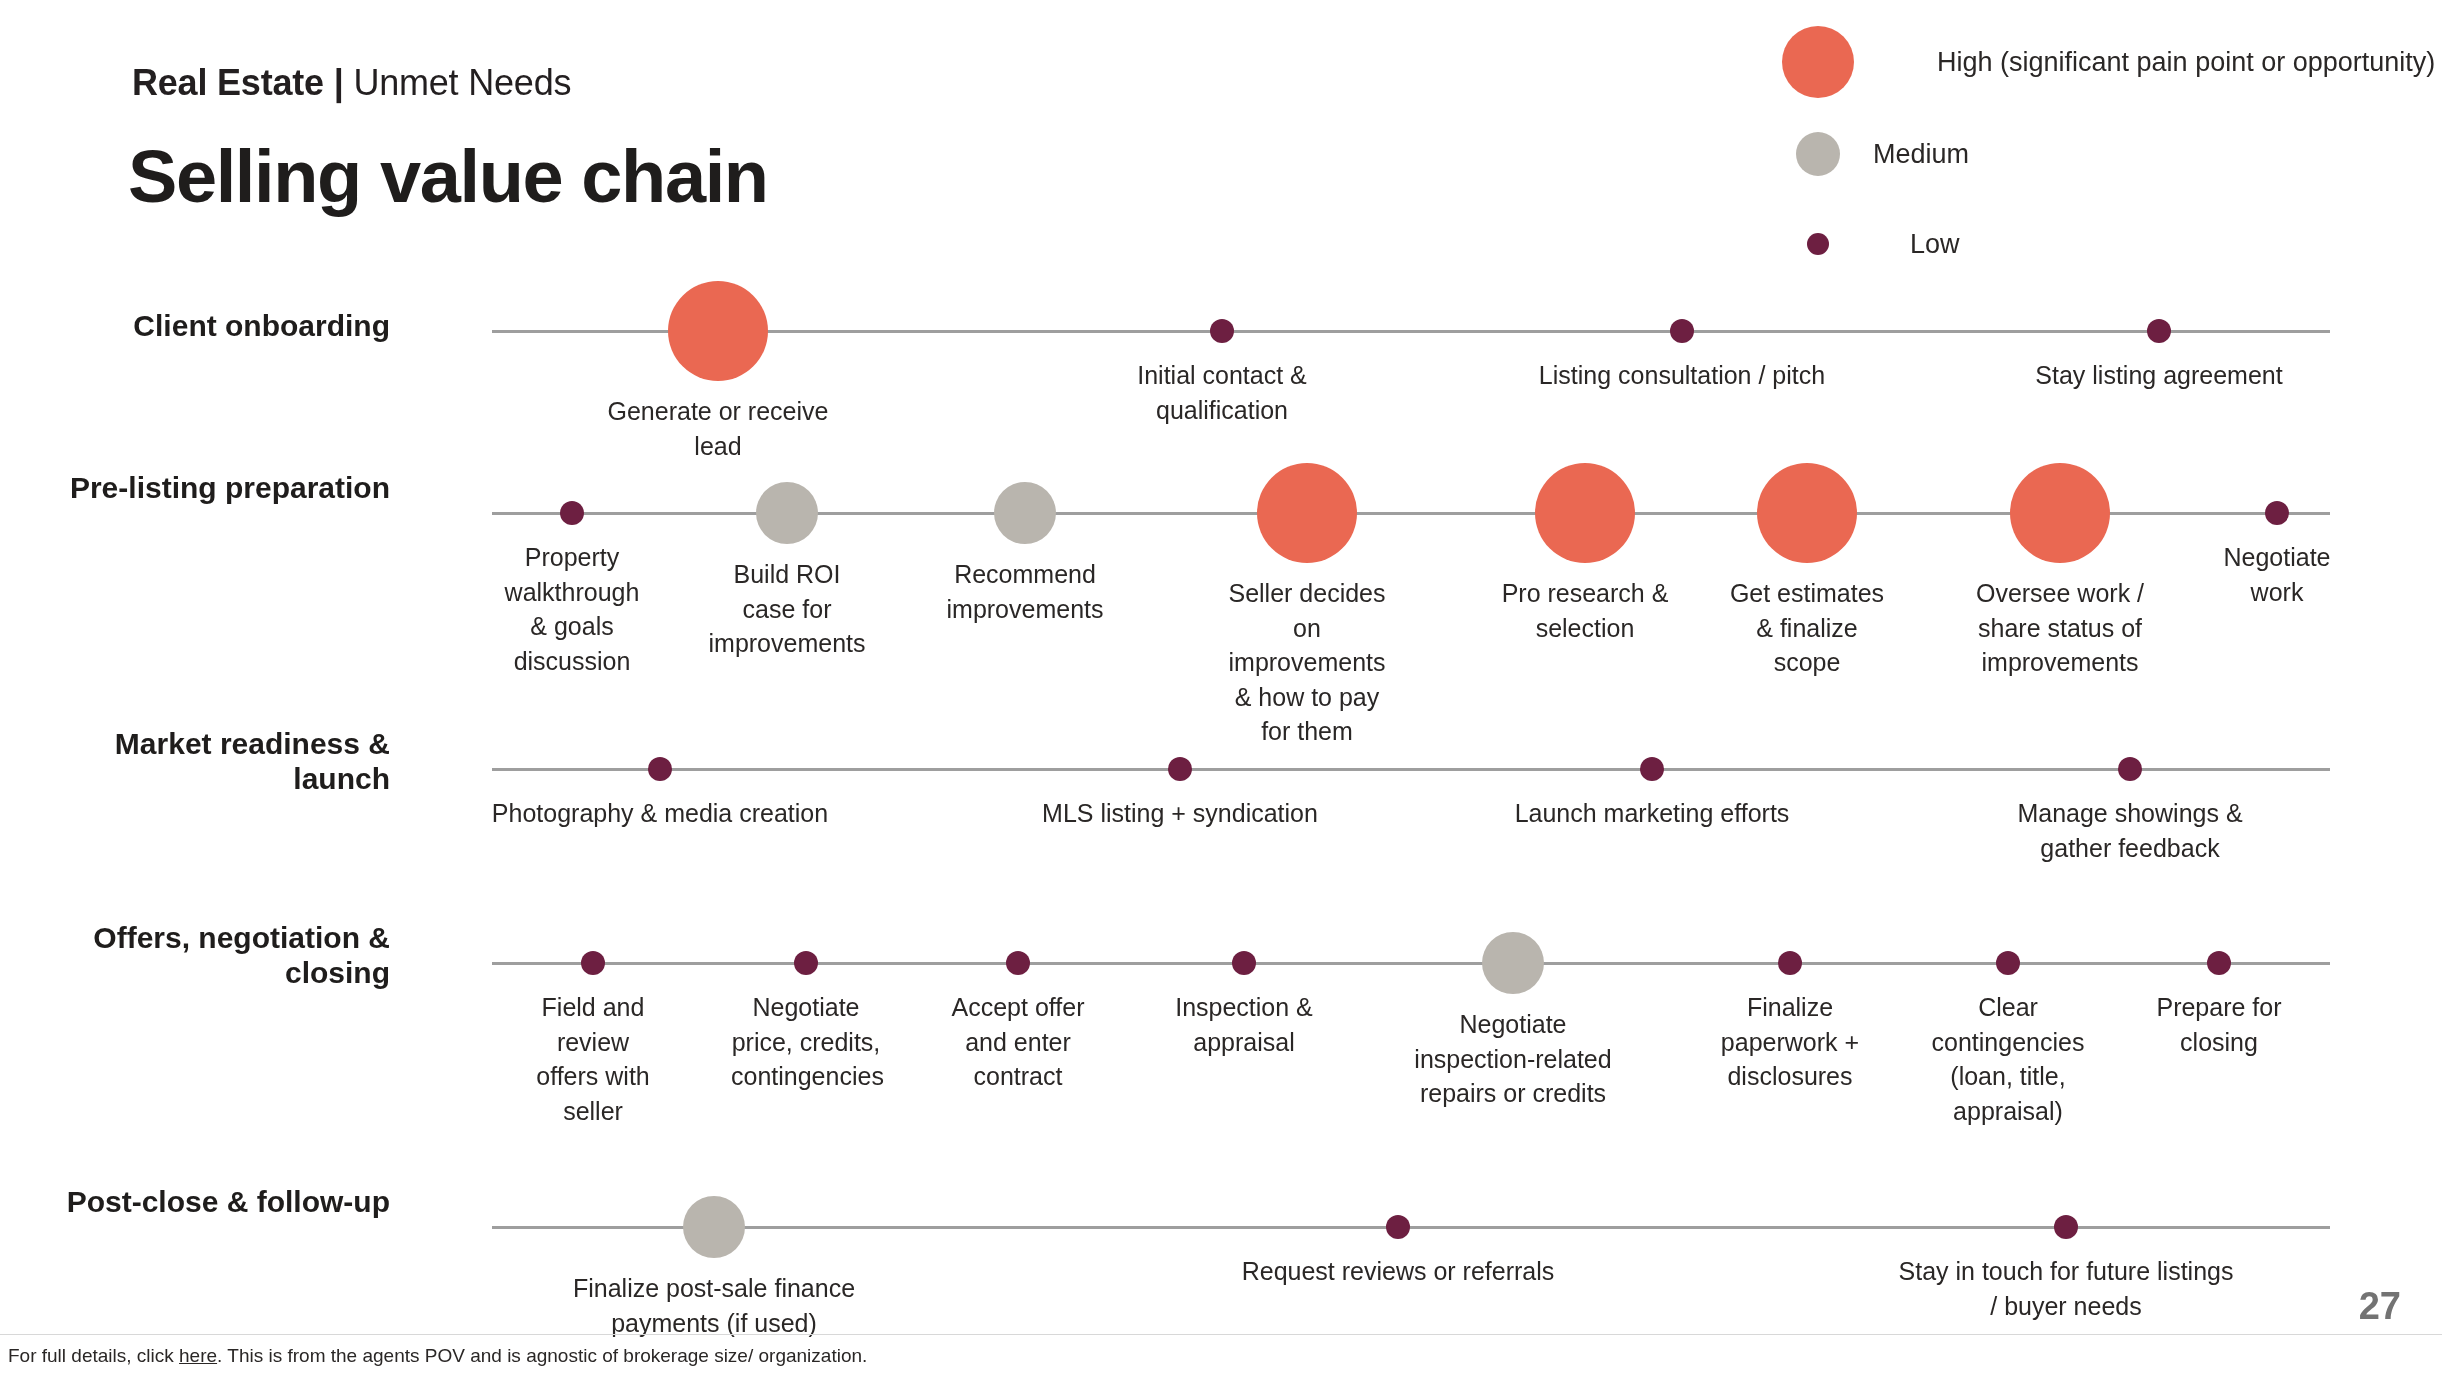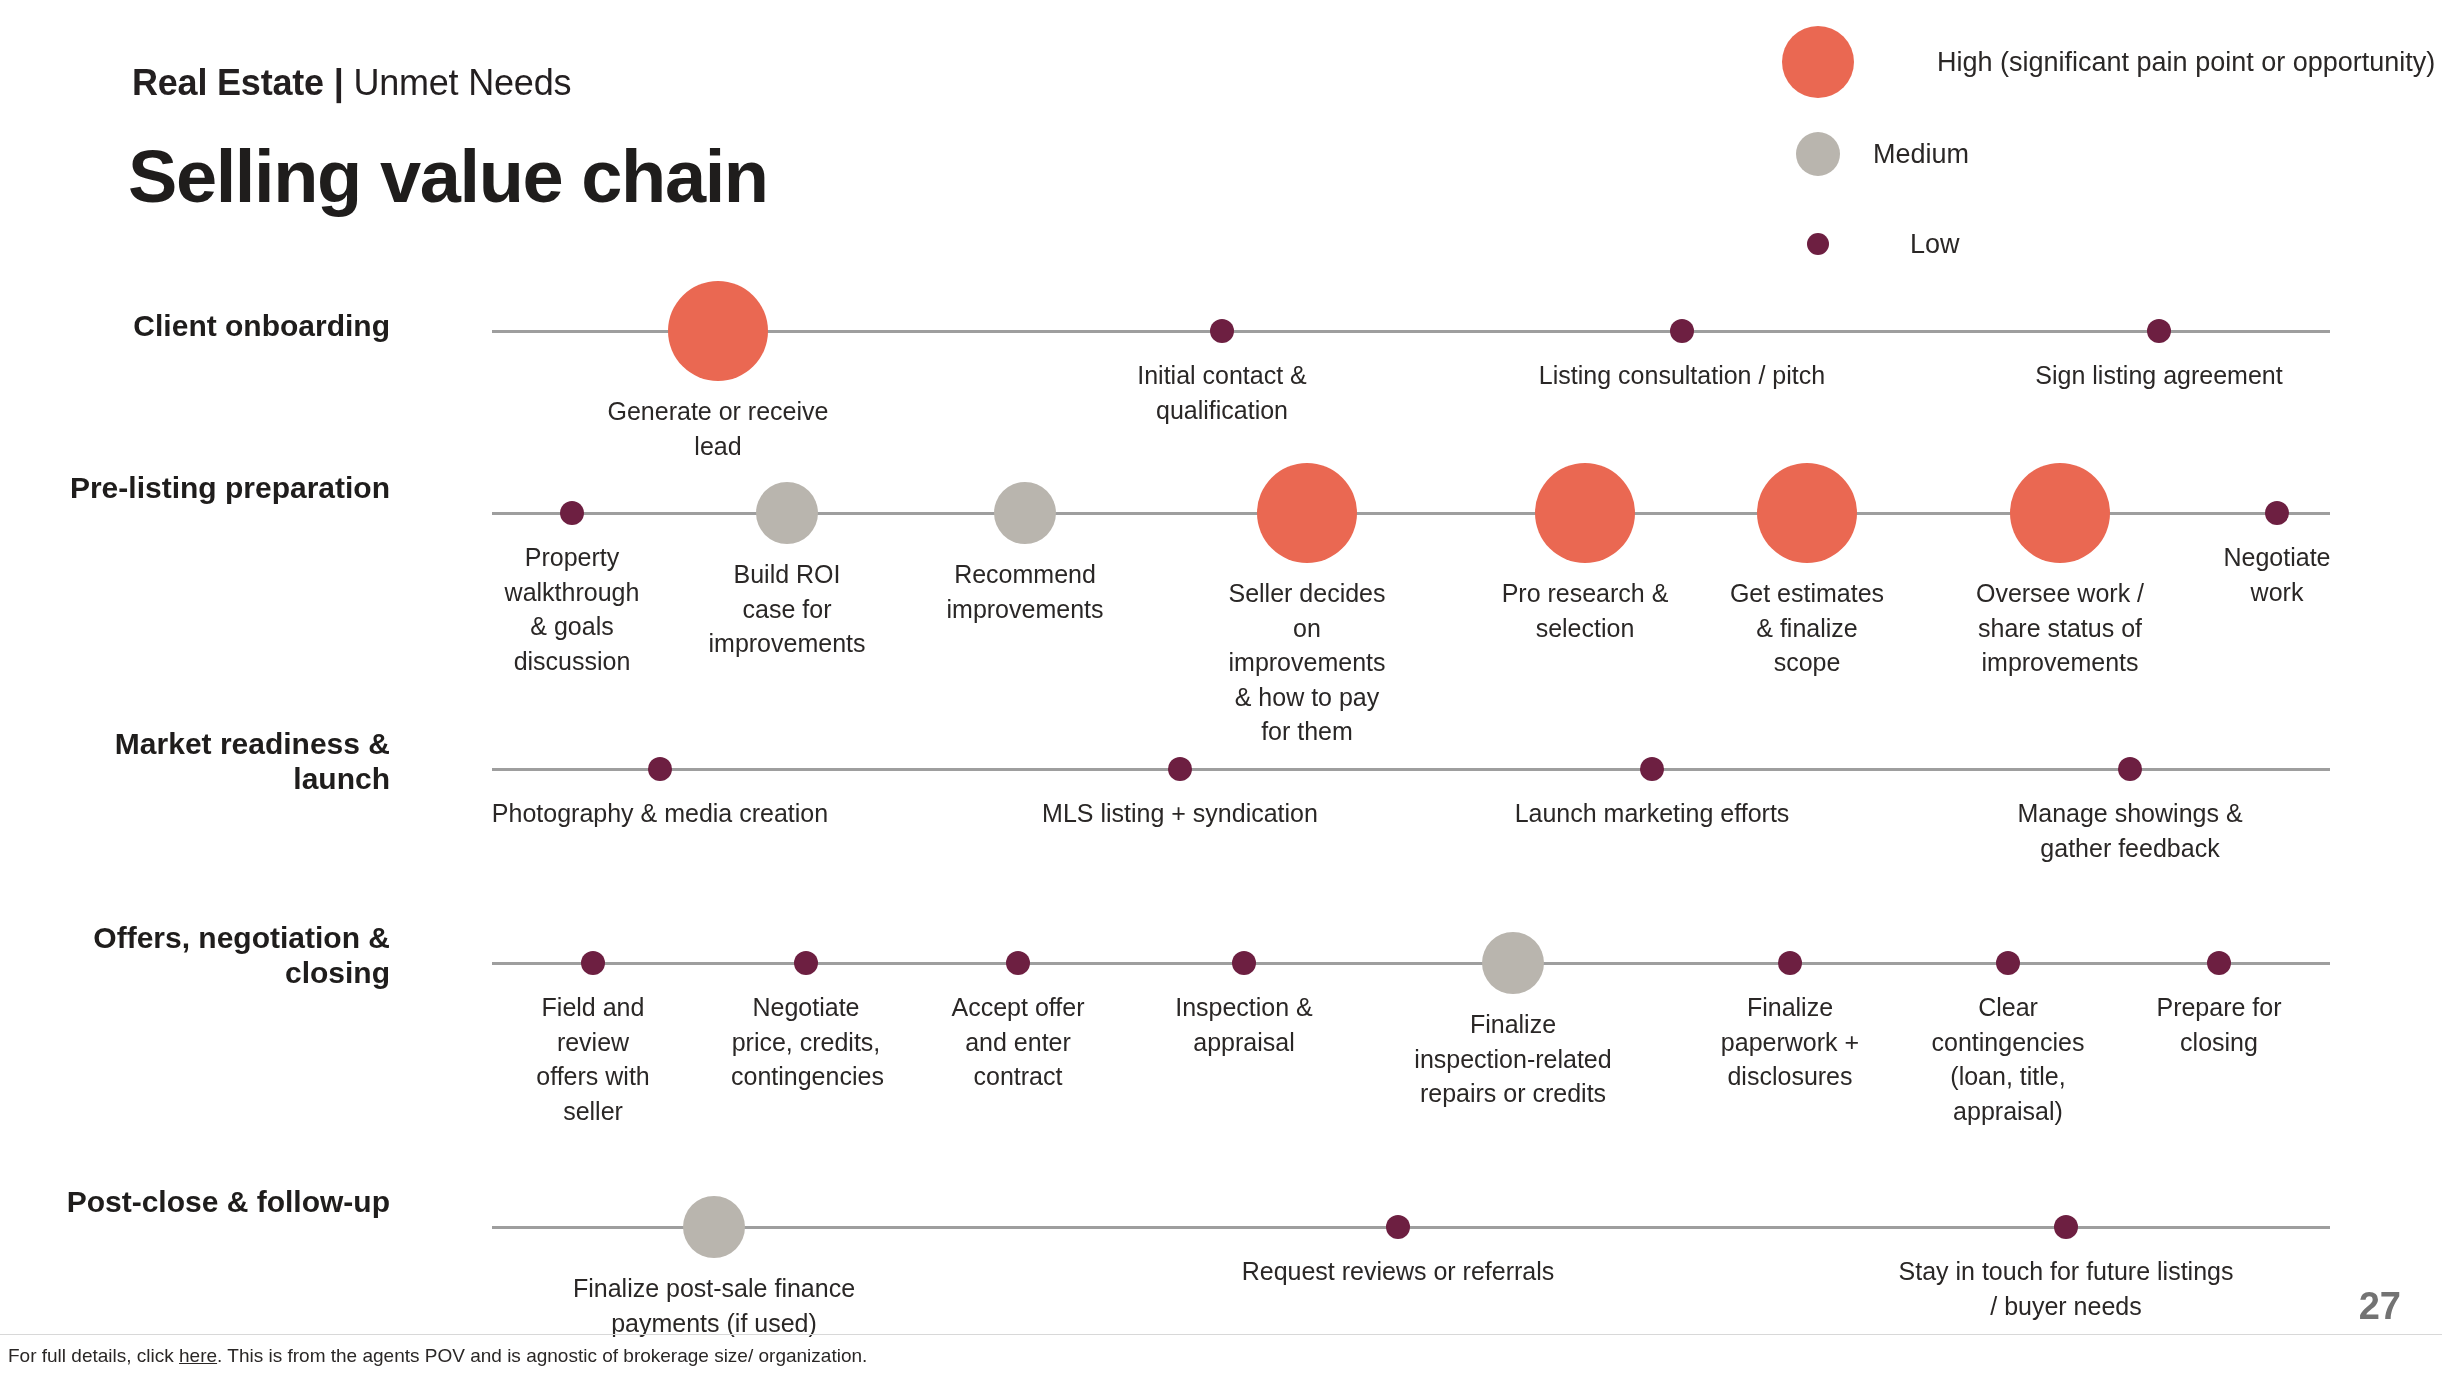--- a/index.html
+++ b/index.html
@@ -160,21 +160,21 @@
     <div class="row" style="top: 0px;">
       <div class="row-label" style="left: 60px; width: 330px; top: 308px;">Client onboarding</div>
       <div class="axis" style="left: 492px; width: 1838px; top: 330px;"></div>
       <div class="node" style="left: 718px; top: 331px; width: 100px; height: 100px; background: rgb(234, 104, 82);"></div>
       <div class="node-label" style="left: 718px; width: 260px; top: 394px;">Generate or receive lead</div>
       <div class="node" style="left: 1222px; top: 331px; width: 24px; height: 24px; background: rgb(109, 31, 65);"></div>
       <div class="node-label" style="left: 1222px; width: 260px; top: 358px;">Initial contact &amp; qualification</div>
       <div class="node" style="left: 1682px; top: 331px; width: 24px; height: 24px; background: rgb(109, 31, 65);"></div>
       <div class="node-label" style="left: 1682px; width: 300px; top: 358px;">Listing consultation / pitch</div>
       <div class="node" style="left: 2159px; top: 331px; width: 24px; height: 24px; background: rgb(109, 31, 65);"></div>
-      <div class="node-label" style="left: 2159px; width: 280px; top: 358px;">Sign listing agreement</div>
+      <div class="node-label" style="left: 2159px; width: 280px; top: 358px;">Stay listing agreement</div>
     </div>
     <div class="row" style="top: 0px;">
       <div class="row-label" style="left: 60px; width: 330px; top: 470px;">Pre-listing preparation</div>
       <div class="axis" style="left: 492px; width: 1838px; top: 512px;"></div>
       <div class="node" style="left: 572px; top: 513px; width: 24px; height: 24px; background: rgb(109, 31, 65);"></div>
       <div class="node-label" style="left: 572px; width: 148px; top: 540px;">Property walkthrough &amp; goals discussion</div>
       <div class="node" style="left: 787px; top: 513px; width: 62px; height: 62px; background: rgb(185, 181, 174);"></div>
       <div class="node-label" style="left: 787px; width: 160px; top: 557px;">Build ROI case for improvements</div>
       <div class="node" style="left: 1025px; top: 513px; width: 62px; height: 62px; background: rgb(185, 181, 174);"></div>
       <div class="node-label" style="left: 1025px; width: 170px; top: 557px;">Recommend improvements</div>
@@ -206,21 +206,21 @@
       <div class="axis" style="left: 492px; width: 1838px; top: 962px;"></div>
       <div class="node" style="left: 593px; top: 963px; width: 24px; height: 24px; background: rgb(109, 31, 65);"></div>
       <div class="node-label" style="left: 593px; width: 140px; top: 990px;">Field and review offers with seller</div>
       <div class="node" style="left: 806px; top: 963px; width: 24px; height: 24px; background: rgb(109, 31, 65);"></div>
       <div class="node-label" style="left: 806px; width: 150px; top: 990px;">Negotiate price, credits, contingencies</div>
       <div class="node" style="left: 1018px; top: 963px; width: 24px; height: 24px; background: rgb(109, 31, 65);"></div>
       <div class="node-label" style="left: 1018px; width: 150px; top: 990px;">Accept offer and enter contract</div>
       <div class="node" style="left: 1244px; top: 963px; width: 24px; height: 24px; background: rgb(109, 31, 65);"></div>
       <div class="node-label" style="left: 1244px; width: 150px; top: 990px;">Inspection &amp; appraisal</div>
       <div class="node" style="left: 1513px; top: 963px; width: 62px; height: 62px; background: rgb(185, 181, 174);"></div>
-      <div class="node-label" style="left: 1513px; width: 210px; top: 1007px;">Finalize inspection-related repairs or credits</div>
+      <div class="node-label" style="left: 1513px; width: 210px; top: 1007px;">Negotiate inspection-related repairs or credits</div>
       <div class="node" style="left: 1790px; top: 963px; width: 24px; height: 24px; background: rgb(109, 31, 65);"></div>
       <div class="node-label" style="left: 1790px; width: 150px; top: 990px;">Finalize paperwork + disclosures</div>
       <div class="node" style="left: 2008px; top: 963px; width: 24px; height: 24px; background: rgb(109, 31, 65);"></div>
       <div class="node-label" style="left: 2008px; width: 160px; top: 990px;">Clear contingencies (loan, title, appraisal)</div>
       <div class="node" style="left: 2219px; top: 963px; width: 24px; height: 24px; background: rgb(109, 31, 65);"></div>
       <div class="node-label" style="left: 2219px; width: 150px; top: 990px;">Prepare for closing</div>
     </div>
     <div class="row" style="top: 0px;">
       <div class="row-label" style="left: 60px; width: 330px; top: 1184px;">Post-close &amp; follow-up</div>
       <div class="axis" style="left: 492px; width: 1838px; top: 1226px;"></div>

